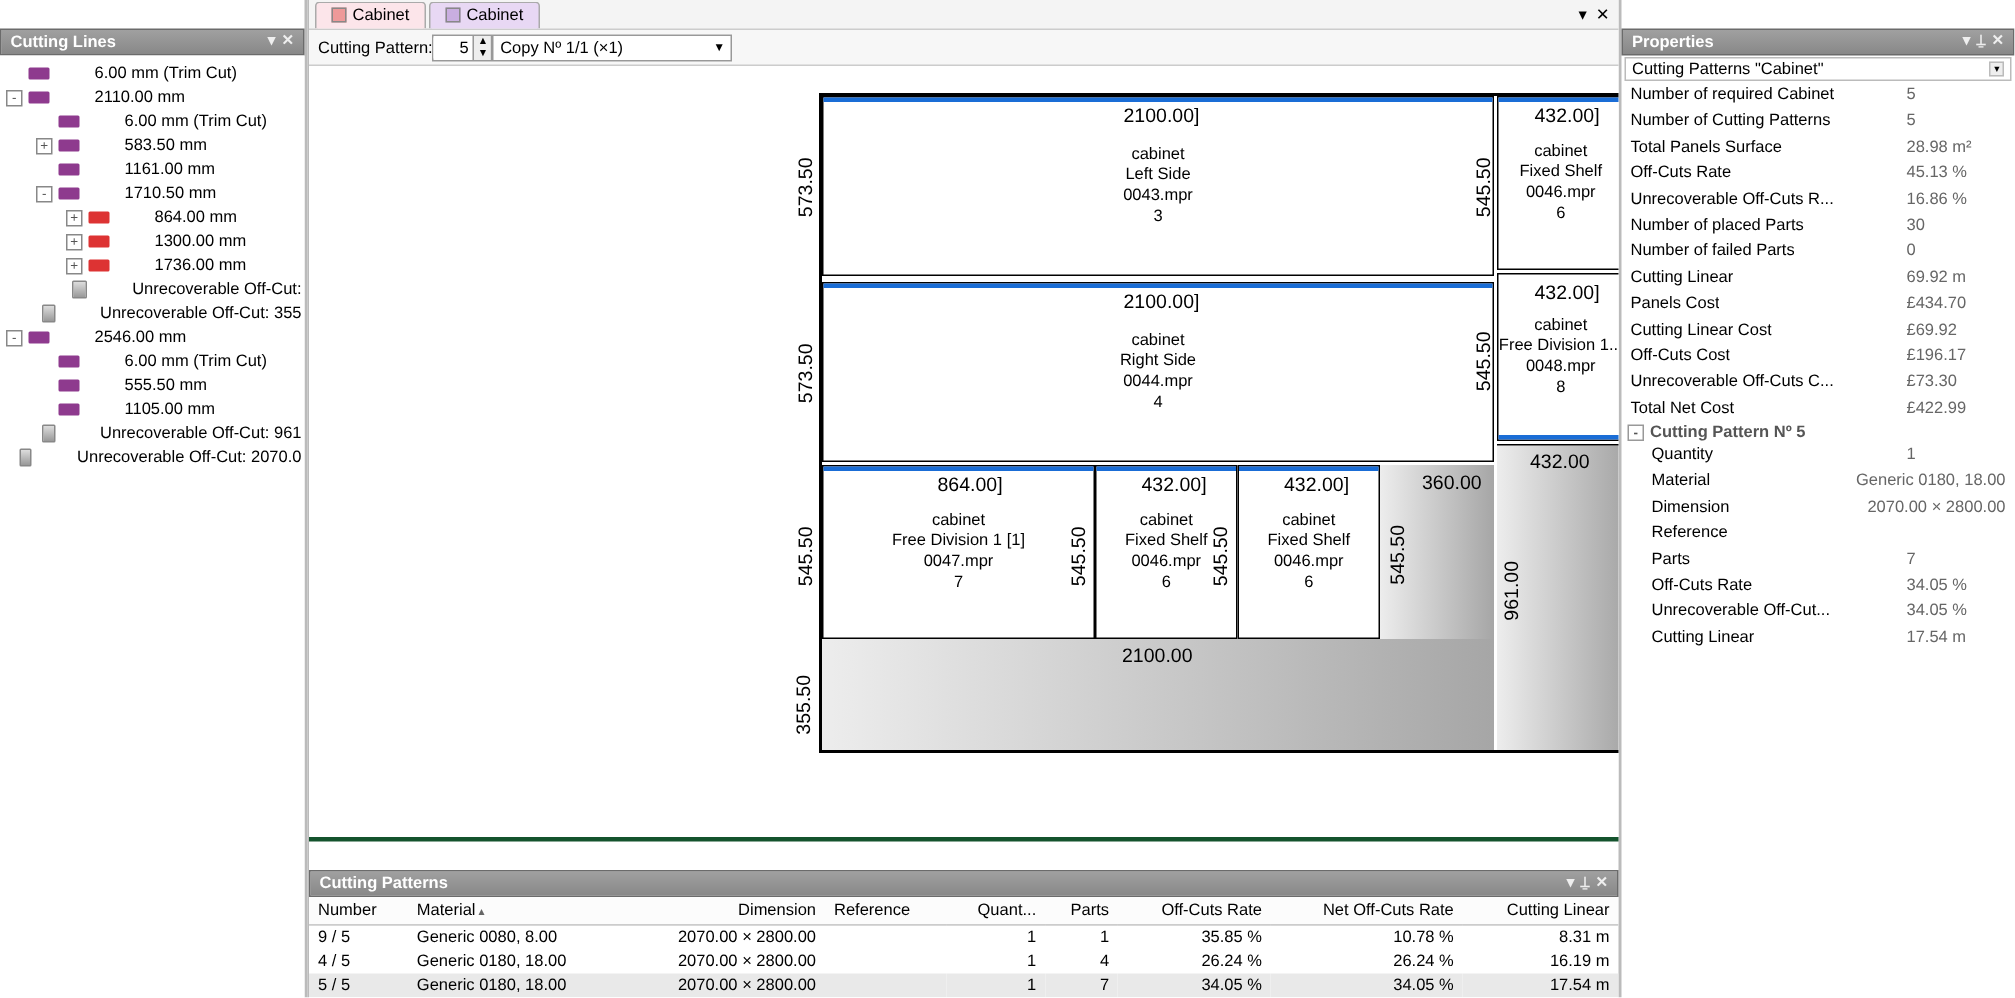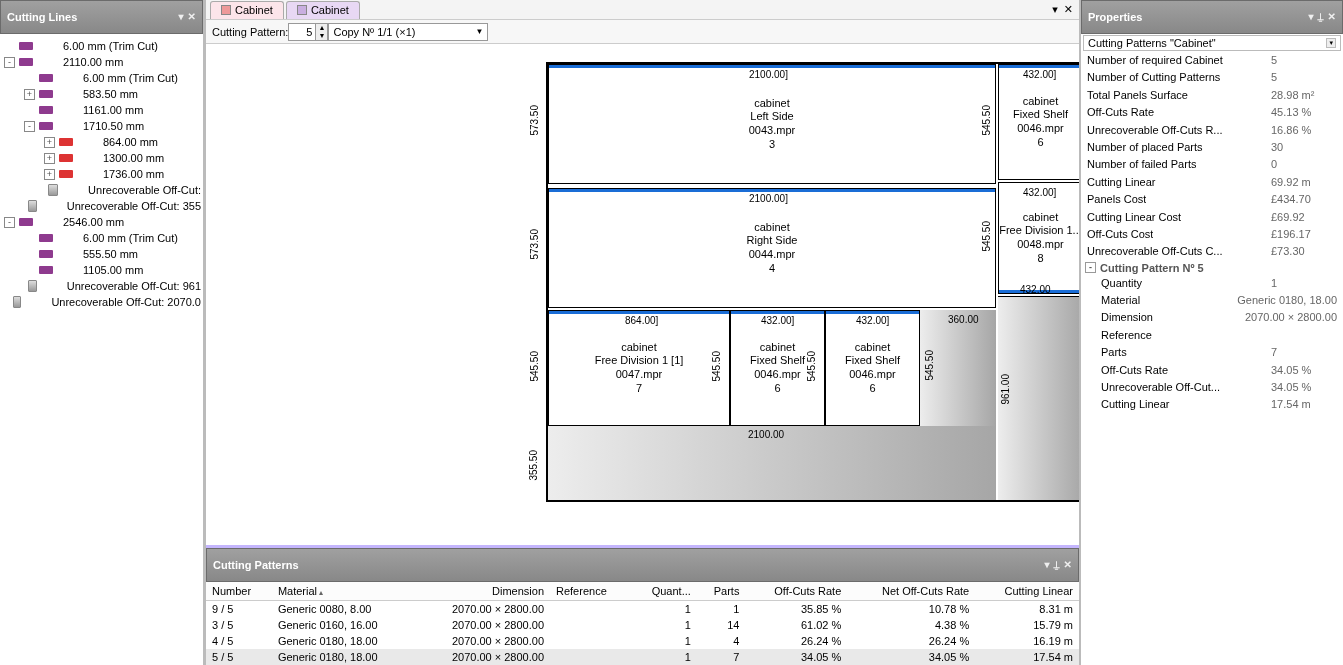--- a/index.html
+++ b/index.html
@@ -1,19 +1,19 @@
 <!DOCTYPE html>
 <html><head>
 <meta charset="utf-8">
 <style>
 * { box-sizing: border-box; margin: 0; padding: 0; font-family: "Segoe UI", Tahoma, sans-serif; font-size: 11px; }
 body { background: #fff; display: grid; grid-template-columns: 205px 1fr 262px; grid-template-rows: 1fr; width: 1343px; height: 665px; overflow: hidden; }
 
 
-.panel-header { background: linear-gradient(#a0a0a0, #888888); color: #fff; font-weight: 600; padding: 2px 6px; display: flex; align-items: center; justify-content: space-between; height: 34px; border: 1px solid #6b6b6b;}
+.panel-header { background: linear-gradient(#a0a0a0, #888888); color: #fff; font-weight: 600; padding: 2px 6px; display: flex; align-items: center; justify-content: space-between; height: 18px; border: 1px solid #6b6b6b; margin-top: 19px;}
 .panel-header .icons { display: flex; gap: 4px; opacity: .85;}
 .panel-header .icons span { cursor: pointer; font-size:10px; line-height:1;}
 .left-panel { border-right: 2px solid #bbb; display:flex; flex-direction:column;}
 .tree { padding: 4px 2px; overflow:auto; flex:1; background:#fff;}
 .tree-row { display:flex; align-items:center; height:16px; white-space:nowrap;}
 .tree-row .spacer{display:inline-block;}
 .tree-row .toggle{width:11px; height:11px; border:1px solid #888; text-align:center; line-height:9px; font-size:9px; color:#555; margin-right:4px; background:#fff;}
 .tree-row .mark { width:14px; height:8px; margin-right:4px; border-radius:1px;}
 .tree-row .mark.purple{background:#8e3a8e;}
 .tree-row .mark.red{background:#d33;}
@@ -32,29 +32,29 @@
 .toolbar { display:flex; align-items:center; gap:0; padding:3px 6px; border-bottom:1px solid #ccc; background:#f7f7f7; height:24px;}
 .toolbar label{color:#000;}
 .spinner{display:flex; align-items:center; border:1px solid #999; background:#fff; height:18px;}
 .spinner input{width:26px; border:none; text-align:right; padding:1px 3px; font-size:11px;}
 .spinner .btns{display:flex; flex-direction:column; width:12px;}
 .spinner .btns span{height:8px; border-left:1px solid #999; font-size:7px; text-align:center; line-height:7px; background:#eee; cursor:pointer;}
 .combo{border:1px solid #999; background:#fff; height:18px; padding:1px 4px; display:flex; align-items:center; min-width:160px; justify-content:space-between;}
 .combo .dd{font-size:8px;}
 .diagram-area{flex:1; background:#fff; position:relative; overflow:hidden;}
 .sheet{position:absolute; border:2px solid #000;}
-.sheet .dim{position:absolute; font-size:10px; color:#000;}
+.sheet .dim{position:absolute; font-size:13px; color:#000;}
 .part{position:absolute; border:1px solid #000; text-align:center; background:#fff;}
 .part .banding{position:absolute; left:0; right:0; top:0; height:3px; background:#1a6dd6;}
 .part .txt{display:flex; flex-direction:column; align-items:center; justify-content:center; gap:0; line-height:1.25; height:100%;}
 .offcut{position:absolute; background:linear-gradient(90deg,#ededed,#a6a6a6);}
 .vlabel{writing-mode:vertical-rl; transform:rotate(180deg);}
 
 
-.bottom-panel{border-top:3px solid #c4b5fd; display:flex; flex-direction:column;}
+.bottom-panel{border-top:3px solid #14532d; display:flex; flex-direction:column;}
 .cp-table{flex:1; overflow:auto;}
 .cp-table table{width:100%; border-collapse:collapse;}
 .cp-table th{font-weight:400; color:#000; border-bottom:1px solid #ccc; padding:3px 6px; background:#fcfcfc;}
 .cp-table th.l{text-align:left;} .cp-table th.r{text-align:right;}
 .cp-table td{padding:2px 6px;}
 .cp-table td.l{text-align:left;} .cp-table td.r{text-align:right;}
 .cp-table tr.sel td{background:#e9e9e9;}
 .cp-table th .sort{font-size:8px; color:#666; margin-left:2px;}
 
 
@@ -302,21 +302,21 @@
         <span class="dim vlabel" style="left:-18px; top:38px;">545.50</span>
         <div class="txt">
             <span>cabinet</span>
             <span>Free Division 1...</span>
             <span>0048.mpr</span>
             <span>8</span>
           </div>
         <div class="banding" style="top:auto; bottom:0;"></div>
       </div>
       <div class="offcut" style="left:450px; top:232px; width:85px; height:204px; border-top:1px solid #000;"></div>
-      <span class="dim" style="left:472px; top:220px;">432.00</span>
+      <span class="dim" style="left:472px; top:236px;">432.00</span>
       <span class="dim vlabel" style="left:452px; top:310px;">961.00</span>
     </div>
   </div>
 
   <div class="bottom-panel">
     <div class="panel-header">
       <span>Cutting Patterns</span>
       <span class="icons">
         <span>▾</span>
         <span>⍊</span>
@@ -344,31 +344,20 @@
               <td class="l">Generic 0080, 8.00</td>
               <td class="r">2070.00 × 2800.00</td>
               <td class="l"></td>
               <td class="r">1</td>
               <td class="r">1</td>
               <td class="r">35.85 %</td>
               <td class="r">10.78 %</td>
               <td class="r">8.31 m</td>
             </tr>
             <tr>
-              <td class="l">3 / 5</td>
-              <td class="l">Generic 0160, 16.00</td>
-              <td class="r">2070.00 × 2800.00</td>
-              <td class="l"></td>
-              <td class="r">1</td>
-              <td class="r">14</td>
-              <td class="r">61.02 %</td>
-              <td class="r">4.38 %</td>
-              <td class="r">15.79 m</td>
-            </tr>
-            <tr>
               <td class="l">4 / 5</td>
               <td class="l">Generic 0180, 18.00</td>
               <td class="r">2070.00 × 2800.00</td>
               <td class="l"></td>
               <td class="r">1</td>
               <td class="r">4</td>
               <td class="r">26.24 %</td>
               <td class="r">26.24 %</td>
               <td class="r">16.19 m</td>
             </tr>
@@ -444,20 +433,24 @@
         <span class="v">£69.92</span>
       </div>
       <div class="prow">
         <span class="k">Off-Cuts Cost</span>
         <span class="v">£196.17</span>
       </div>
       <div class="prow">
         <span class="k">Unrecoverable Off-Cuts C...</span>
         <span class="v">£73.30</span>
       </div>
+      <div class="prow">
+        <span class="k">Total Net Cost</span>
+        <span class="v">£422.99</span>
+      </div>
       <div class="group-row">
         <span class="tg">-</span>
         <span>Cutting Pattern Nº 5</span>
       </div>
       <div class="prow sub">
         <span class="k">Quantity</span>
         <span class="v">1</span>
       </div>
       <div class="prow sub">
         <span class="k">Material</span>

